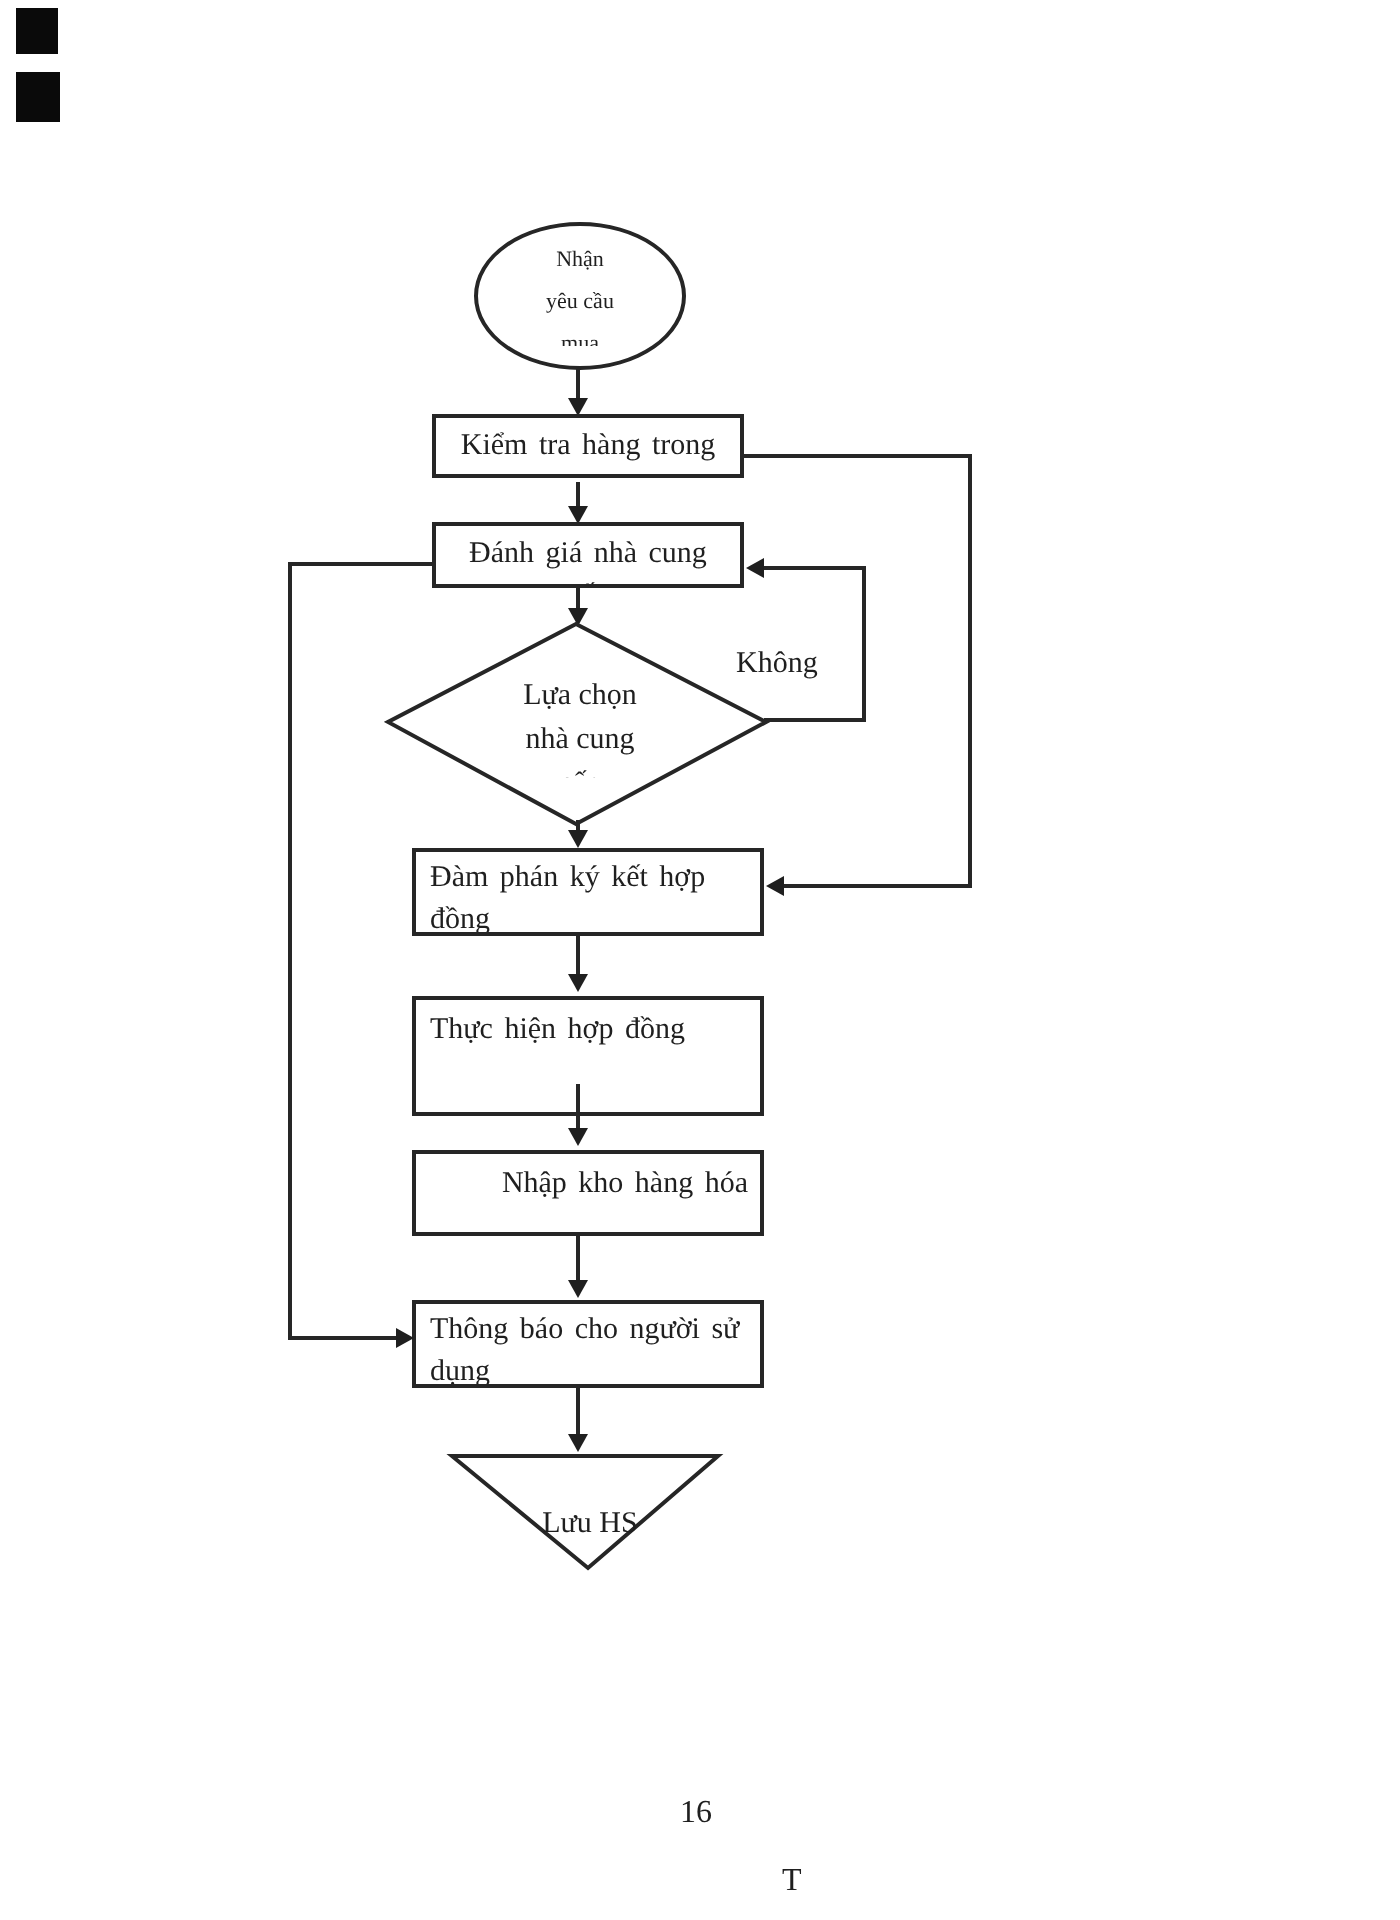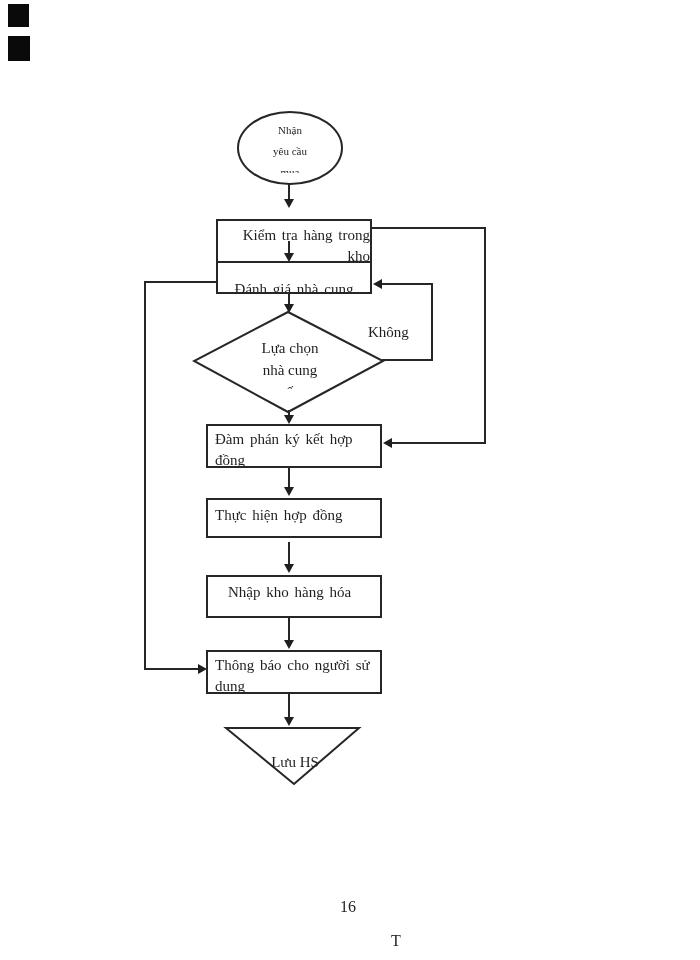--- a/index.html
+++ b/index.html
@@ -13,25 +13,25 @@
   .sq2{left:8px;top:36px;width:22px;height:25px;background:#0a0a0a;}
   
   .txt{font-size:15px;line-height:21px;white-space:nowrap;word-spacing:2px;}
   
   .ellipse{left:237px;top:111px;width:106px;height:74px;border:2px solid #262626;
     border-radius:50%;box-sizing:border-box;overflow:hidden;background:#fff;}
   .ellipse-text{left:239px;top:120px;width:102px;height:53px;overflow:hidden;
     text-align:center;font-size:11px;line-height:21px;}
   
   .pbox{border:2px solid #262626;box-sizing:border-box;background:#fff;overflow:hidden;}
-  .b1{left:216px;top:207px;width:156px;height:48px;text-align:right;padding-top:4px;font-size:15px;line-height:21px;word-spacing:2px;margin-top:12px;}
-  .b2{left:216px;top:261px;width:156px;height:33px;text-align:center;padding-top:16px;font-size:15px;line-height:21px;word-spacing:2px;}
+  .b1{left:216px;top:207px;width:156px;height:32px;text-align:center;padding-top:4px;font-size:15px;line-height:21px;word-spacing:2px;}
+  .b2{left:216px;top:261px;width:156px;height:33px;text-align:center;padding-top:4px;font-size:15px;line-height:21px;word-spacing:2px;}
   .b3{left:206px;top:424px;width:176px;height:44px;padding:3px 6px 0 7px;font-size:15px;line-height:21px;word-spacing:2px;}
-  .b4{left:206px;top:498px;width:176px;height:40px;padding:5px 6px 16px 7px;font-size:15px;line-height:21px;word-spacing:2px;}
-  .b5{left:206px;top:575px;width:176px;height:43px;padding:5px 6px 0 20px;font-size:15px;line-height:21px;word-spacing:2px;}
+  .b4{left:206px;top:498px;width:176px;height:60px;padding:5px 6px 16px 7px;font-size:15px;line-height:21px;word-spacing:2px;}
+  .b5{left:206px;top:575px;width:176px;height:43px;padding:5px 6px 0 6px;font-size:15px;line-height:21px;word-spacing:2px;text-align:right;}
   .b6{left:206px;top:650px;width:176px;height:44px;padding:3px 6px 0 7px;font-size:15px;line-height:21px;word-spacing:2px;}
   
   .diamond-svg{left:192px;top:310px;}
   .diamond-text{left:230px;top:337px;width:120px;height:52px;overflow:hidden;
     text-align:center;font-size:15px;line-height:22px;}
   .tri-svg{left:223px;top:725px;}
   .tri-text{left:255px;top:756px;width:80px;height:16px;overflow:hidden;text-align:center;}
   .tri-text span{display:block;margin-top:-4px;font-size:15px;line-height:20px;}
   
   .ln{background:#262626;}

